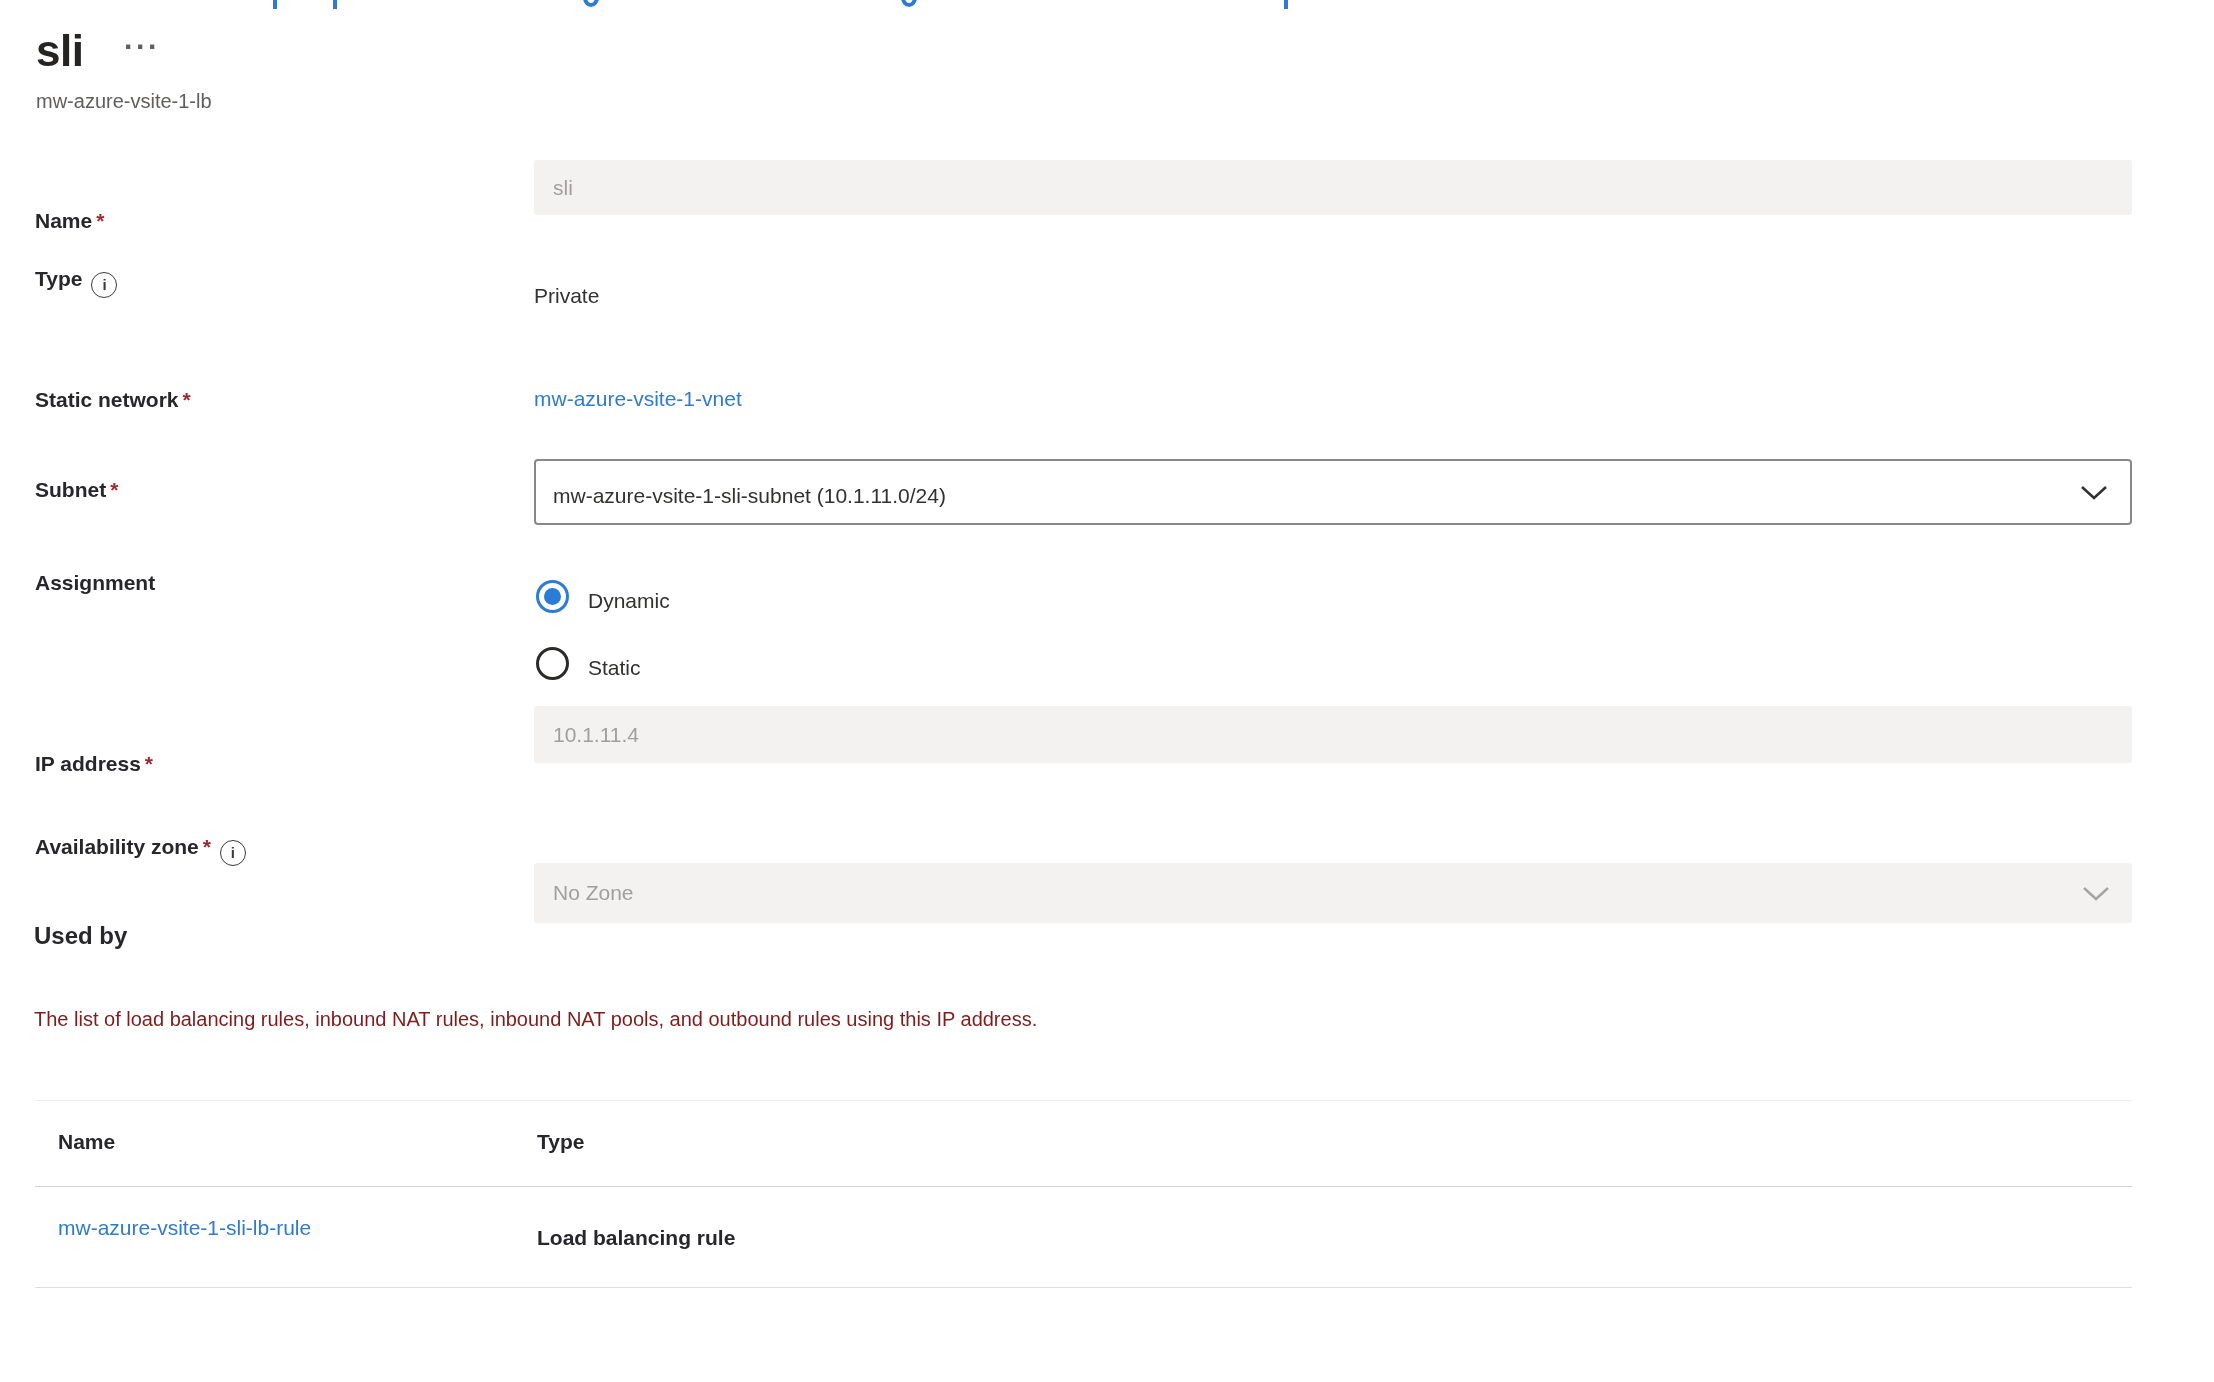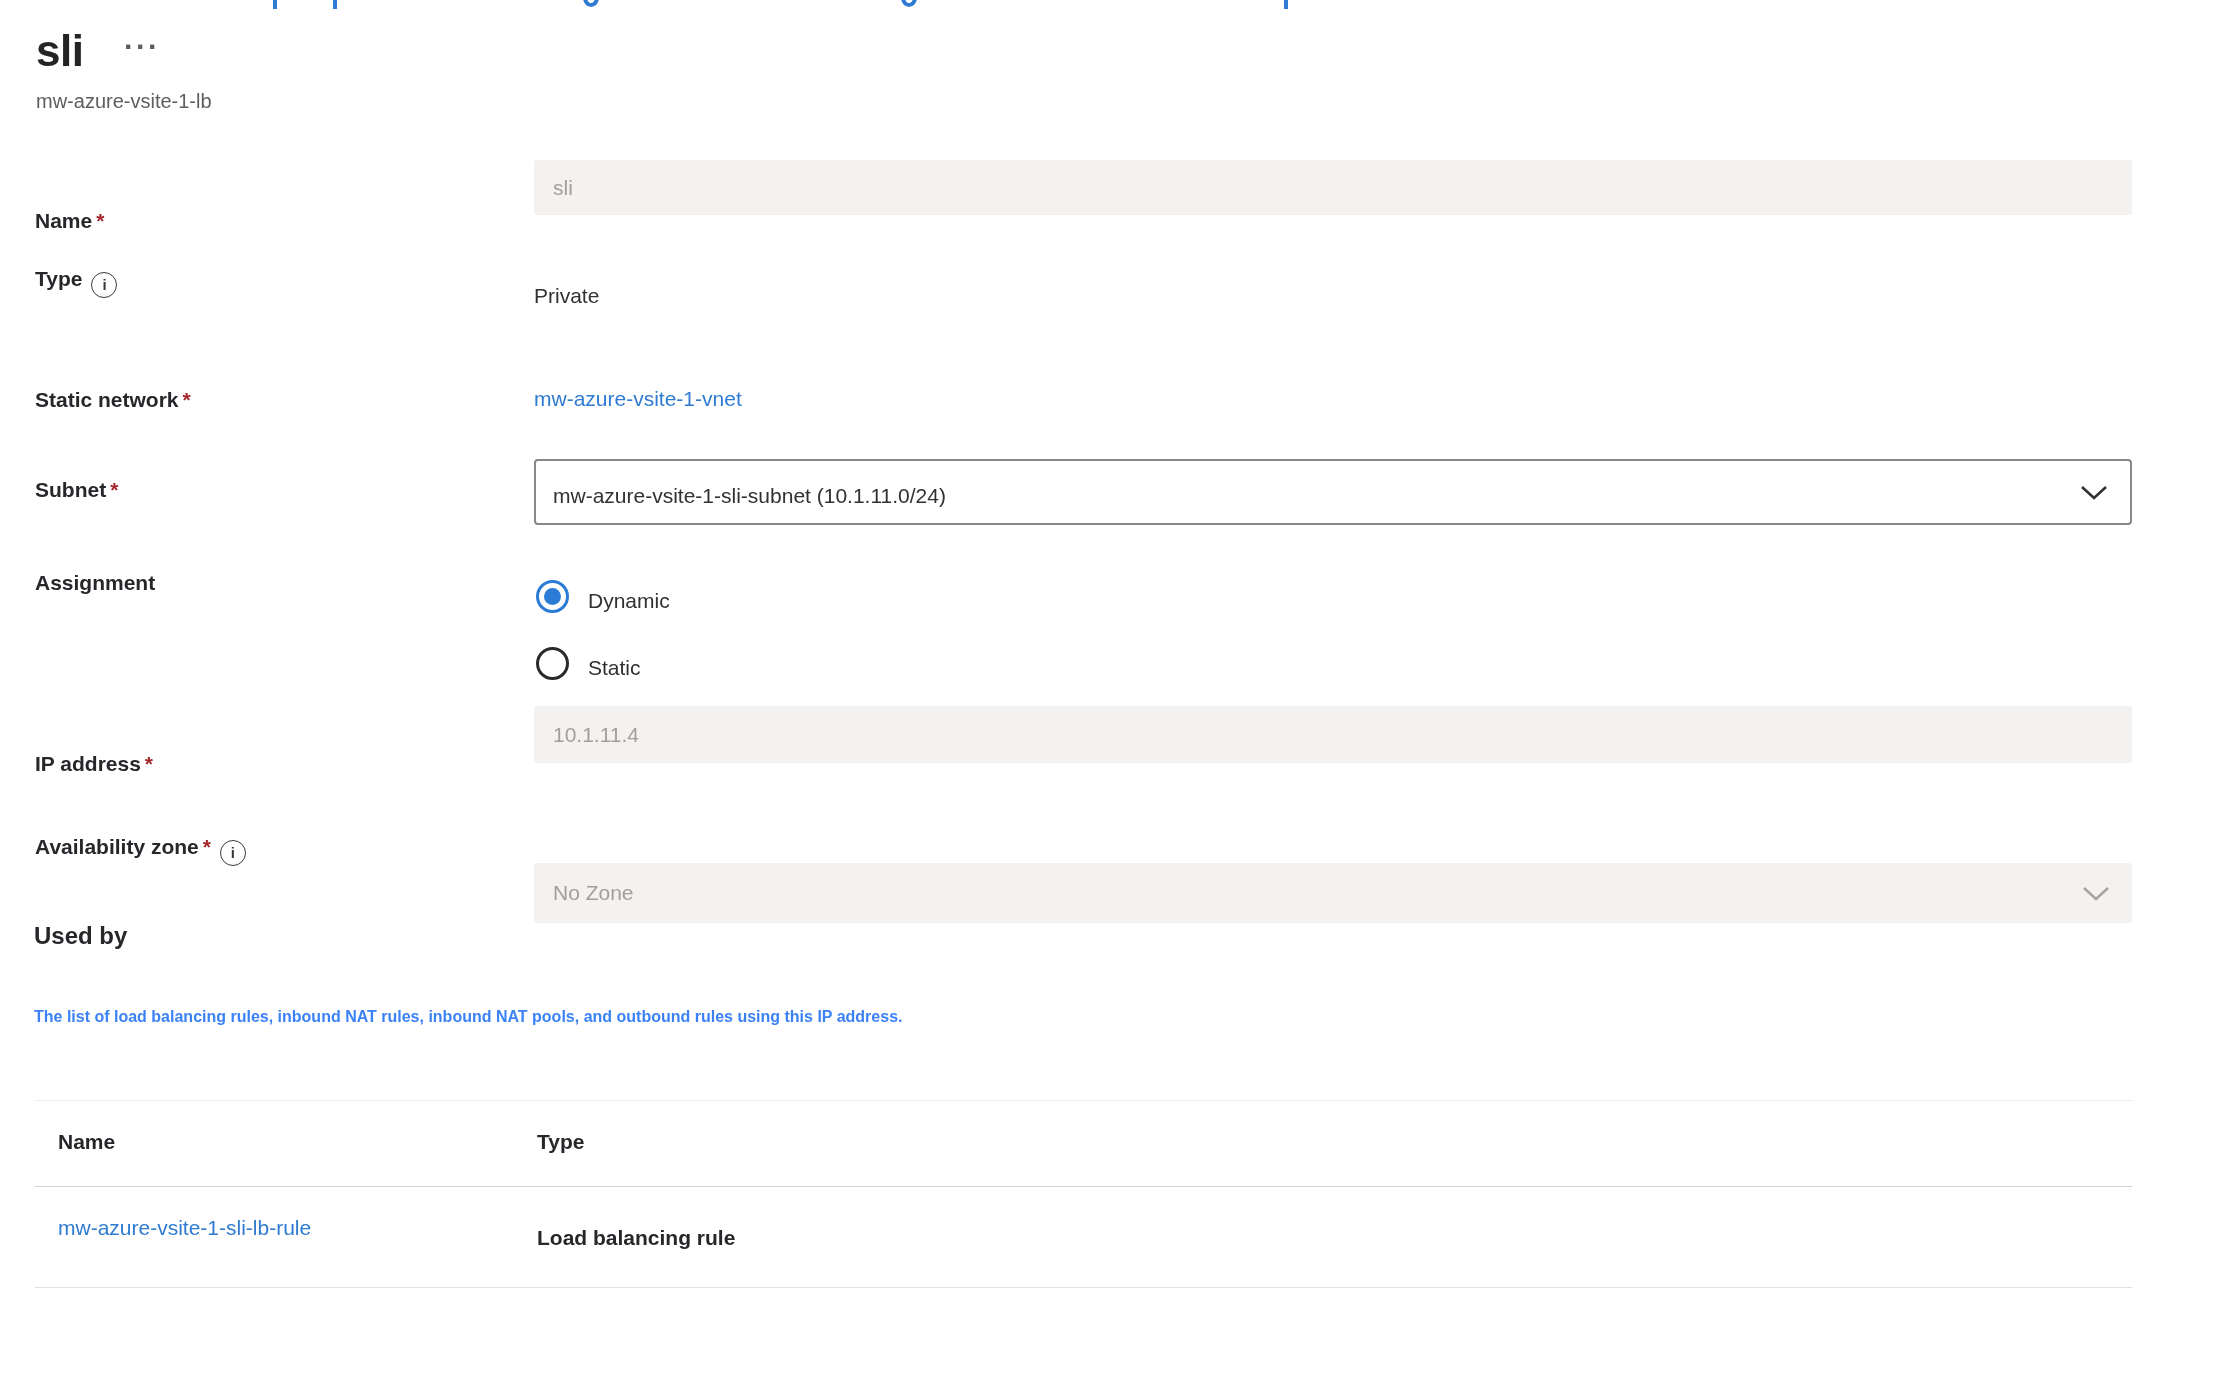--- a/index.html
+++ b/index.html
@@ -57,21 +57,21 @@
   .radio-row { position:absolute; left:536px; height:34px; display:flex; align-items:flex-end; cursor:pointer; }
   .radio { width:33px; height:33px; border-radius:50%; background:#fff; flex:0 0 auto; }
   .radio.checked { border:3px solid #2b7cd6; position:relative; }
   .radio.checked::after { content:""; position:absolute; left:50%; top:50%; width:17px; height:17px;
                           margin:-8.5px 0 0 -8.5px; border-radius:50%; background:#2b7cd6; }
   .radio.unchecked { border:3px solid #2b2a29; }
   .radio-label { margin-left:19px; font-size:21px; color:#323130; }
 
   
   .section-heading { position:absolute; left:34px; top:922px; font-size:24px; font-weight:700; color:#27262a; }
-  .section-desc { position:absolute; left:34px; top:1008px; font-size:16px; color:#3b82f6;font-weight:bold; }
+  .section-desc { position:absolute; left:34px; top:1008px; font-size:20px; color:#7f1d1d; }
 
   
   .tbl { position:absolute; left:35px; top:1096px; width:2097px; height:196px; }
   .tbl-line { position:absolute; left:0; width:100%; height:0; border-top:1px solid; }
   .line-top { top:4px; border-color:#efedec; }
   .line-head { top:90px; border-color:#d2d0ce; }
   .line-bottom { top:191px; border-color:#e1dfdd; }
   .th { position:absolute; top:34px; font-size:21px; font-weight:600; color:#27262a; }
   .th-name { left:23px; }
   .th-type { left:502px; }

